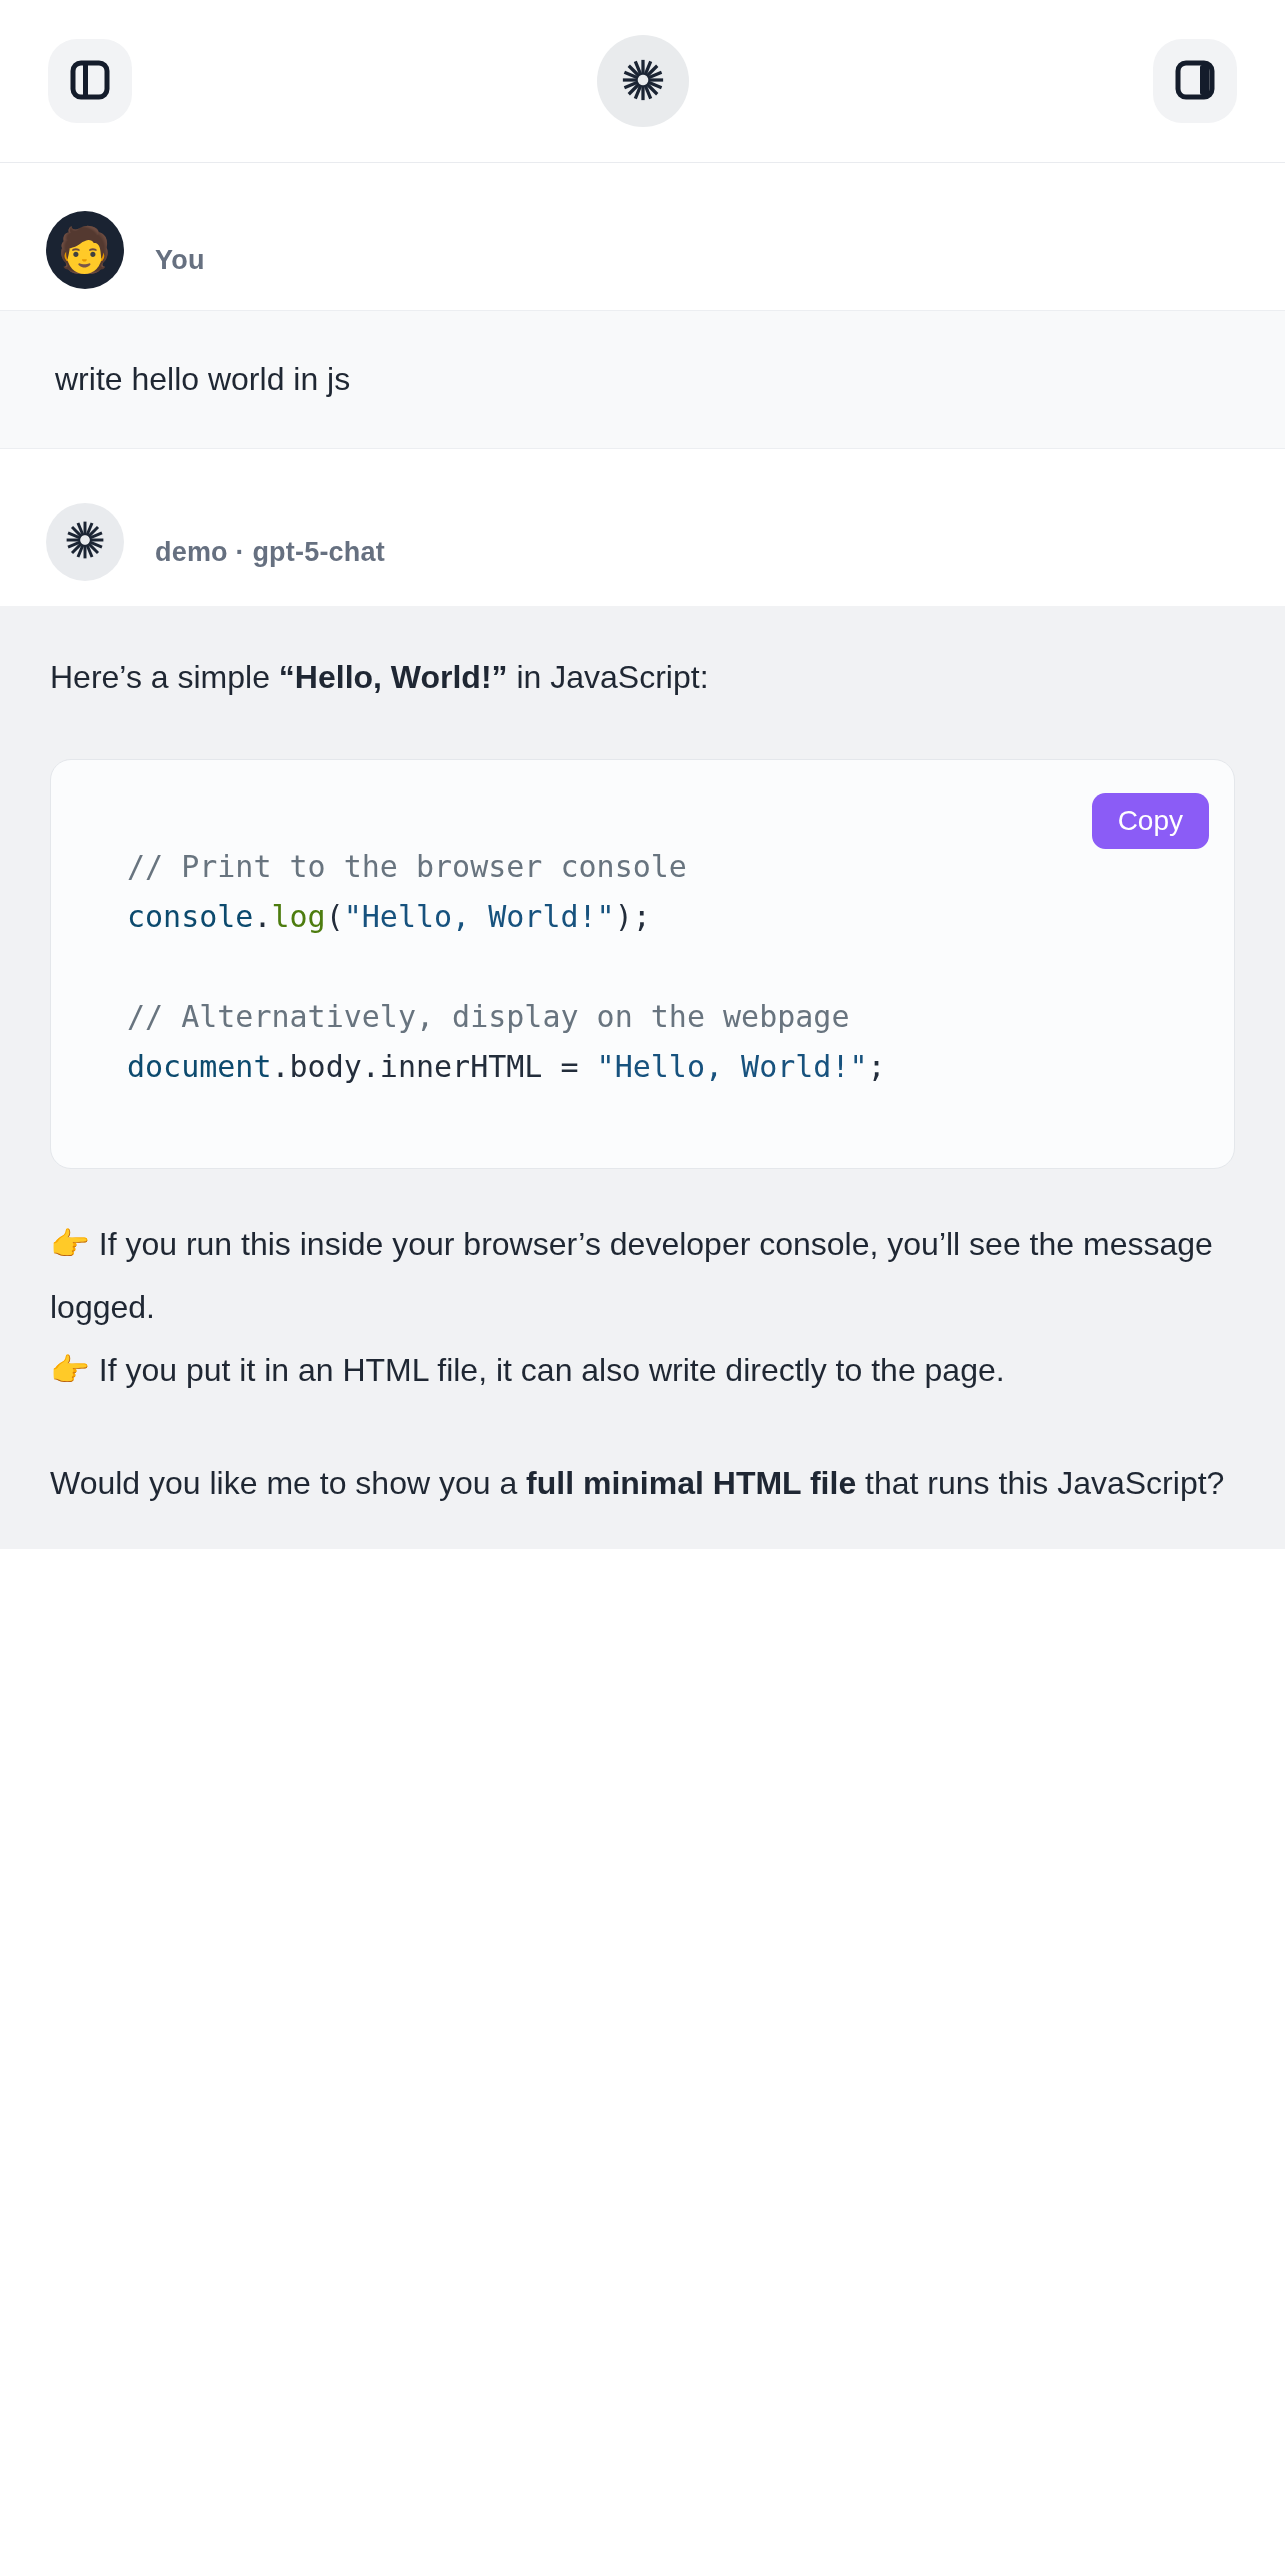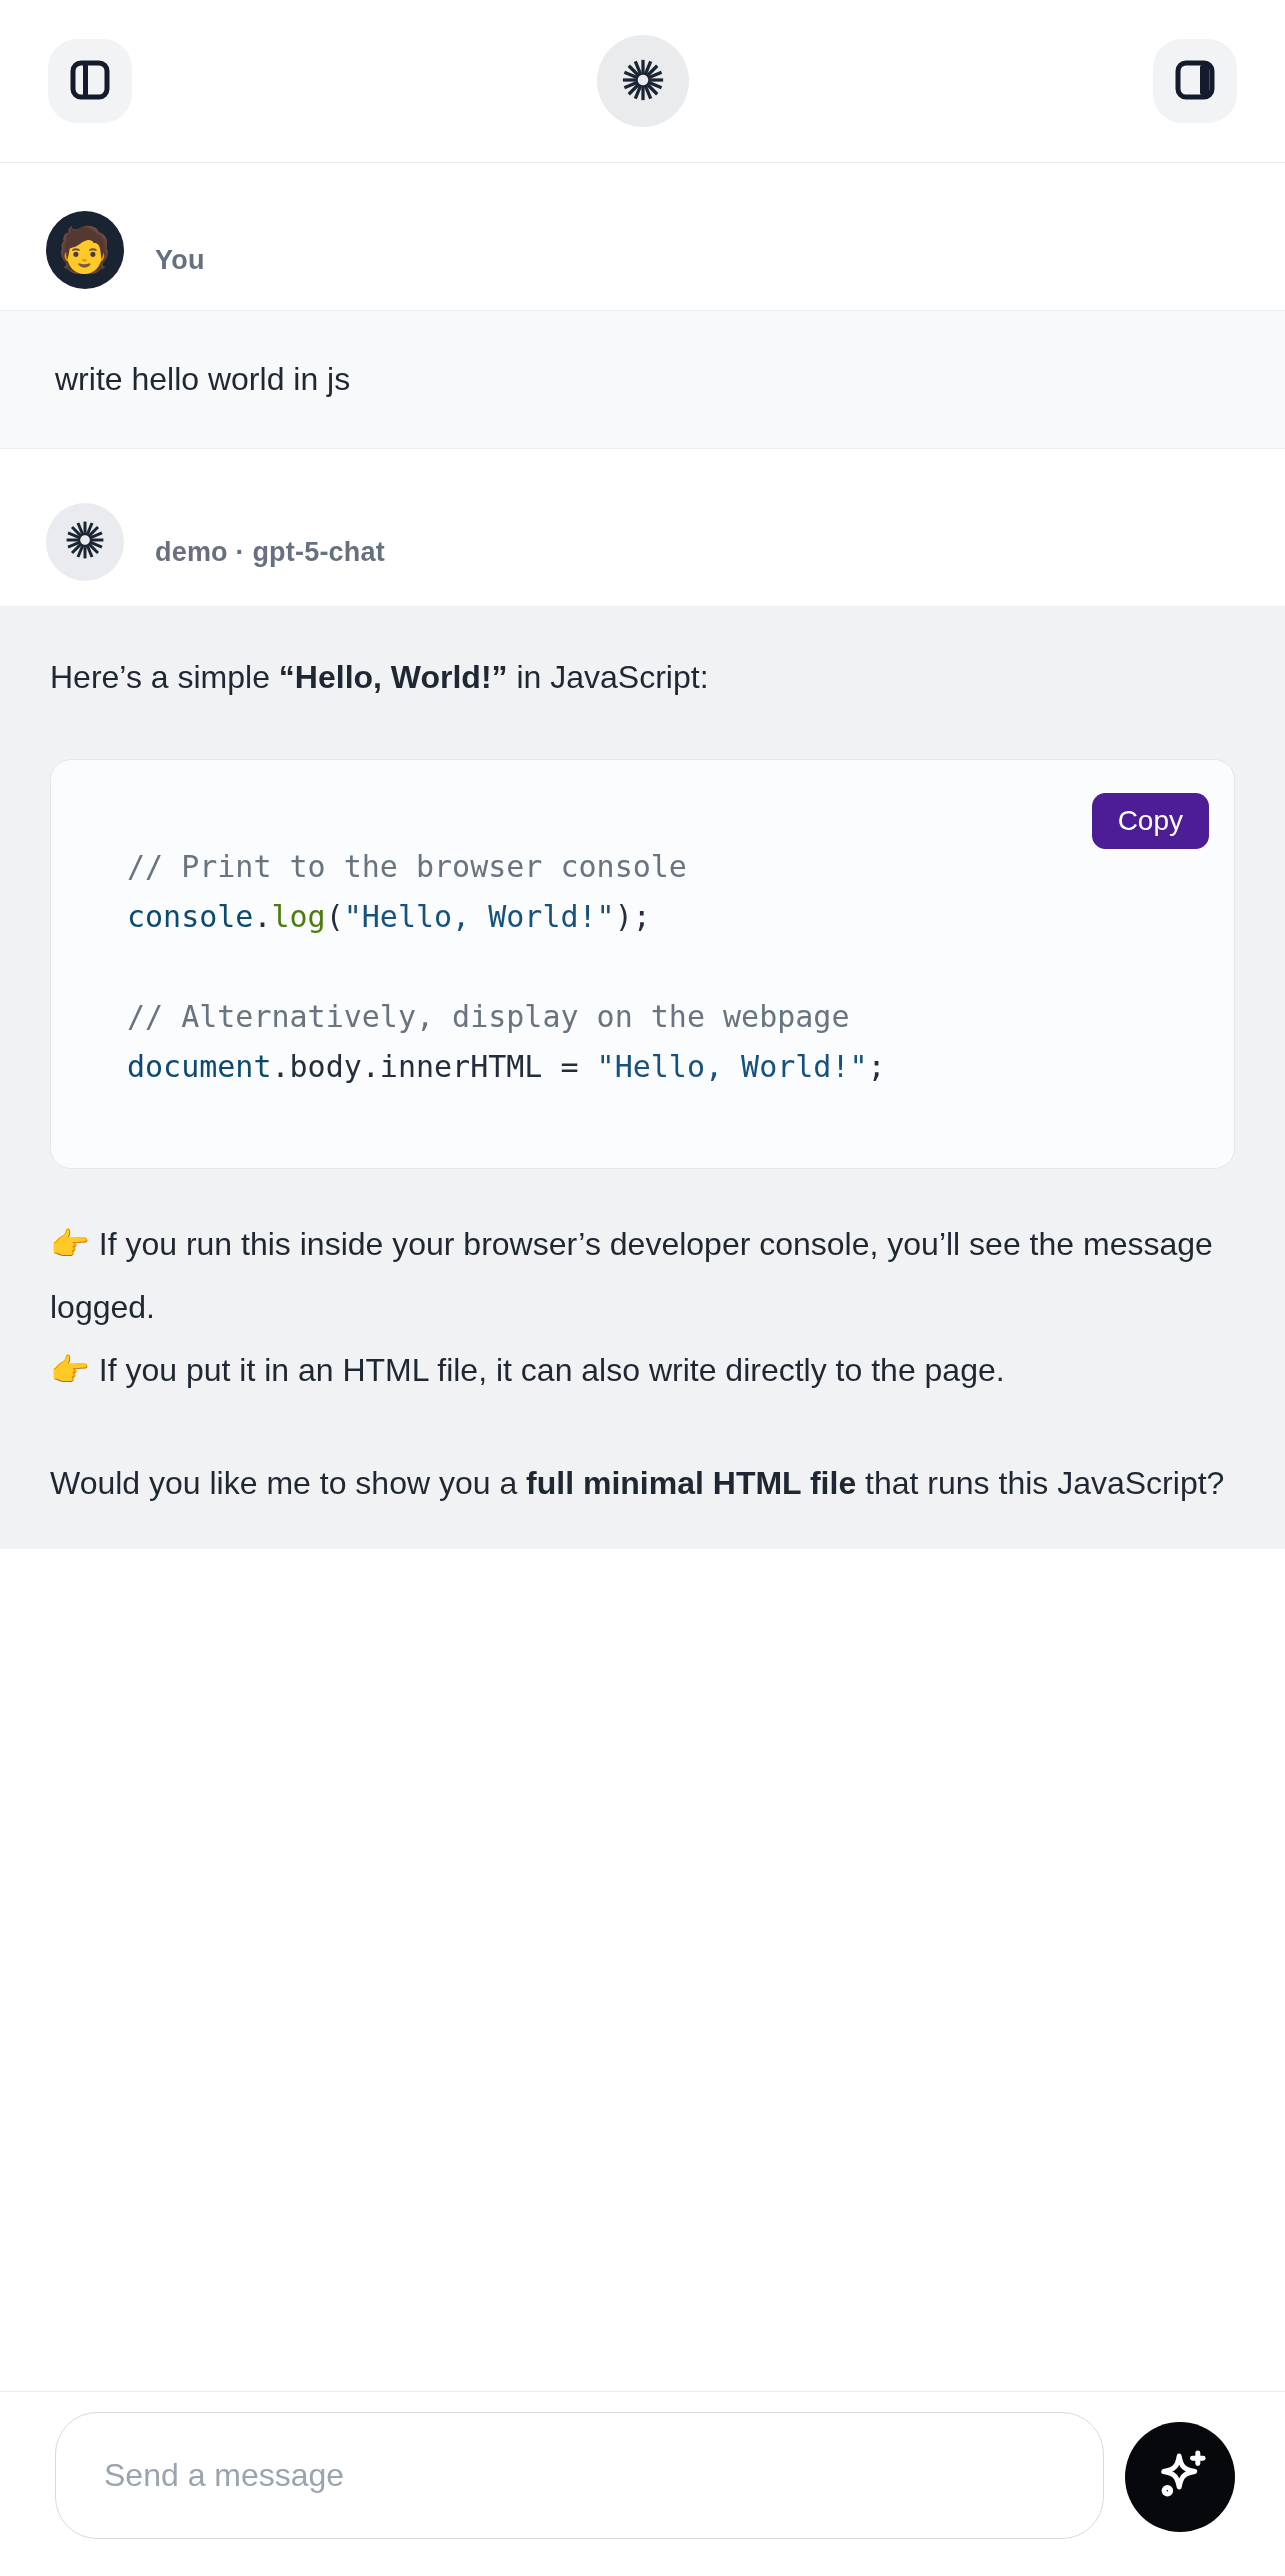--- a/index.html
+++ b/index.html
@@ -71,21 +71,21 @@
   .code-card {
     position:relative;
     background:#fbfcfd;
     border:1.9px solid #e4e7eb;
     border-radius:21px;
     margin:50px 0 44px 0;
     padding:82px 38px 76px 76px;
   }
   .copy-btn {
     position:absolute; top:32.5px; right:25px;
-    background:#4c1d95; color:#ffffff;
+    background:#8b5cf6; color:#ffffff;
     border:none; border-radius:13.4px;
     padding:12.4px 26px;
     font-size:28px; font-family:"Liberation Sans", sans-serif;
     cursor:pointer;
   }
   .code-line {
     font-family:"DejaVu Sans Mono","Liberation Mono",monospace;
     font-size:30px; line-height:50px; white-space:pre;
   }
   .tok-comment { color:#68747f;text-align:right; }
@@ -229,28 +229,15 @@
       <div>👉 If you run this inside your browser’s developer console, you’ll see the message logged.</div>
       <div>👉 If you put it in an HTML file, it can also write directly to the page.</div>
     </div>
 
     <p class="question"><span>Would you like me to show you a </span><b>full minimal HTML file</b><span> that runs this JavaScript?</span></p>
 
   </div>
 
   <div class="filler"></div>
 
-  <div class="composer">
-    <input type="text" value="" placeholder="Send a message" style="">
-    <button class="send-btn">
-      <span>
-        <svg width="63" height="63" viewBox="0 0 24 24" fill="none" stroke="#ffffff" stroke-width="1.9" stroke-linecap="round" stroke-linejoin="round">
-          <path d="M11.5 4.6 C12.2 8.6 13.4 9.8 17.4 10.5 C13.4 11.2 12.2 12.4 11.5 16.4 C10.8 12.4 9.6 11.2 5.6 10.5 C9.6 9.8 10.8 8.6 11.5 4.6 Z"></path>
-          <line x1="18.6" y1="3.4" x2="18.6" y2="7.4"></line>
-          <line x1="16.6" y1="5.4" x2="20.6" y2="5.4"></line>
-          <circle cx="7" cy="17.8" r="1.25"></circle>
-        </svg>
-      </span>
-    </button>
-  </div>
 
 </div>
 
 
 </body></html>

